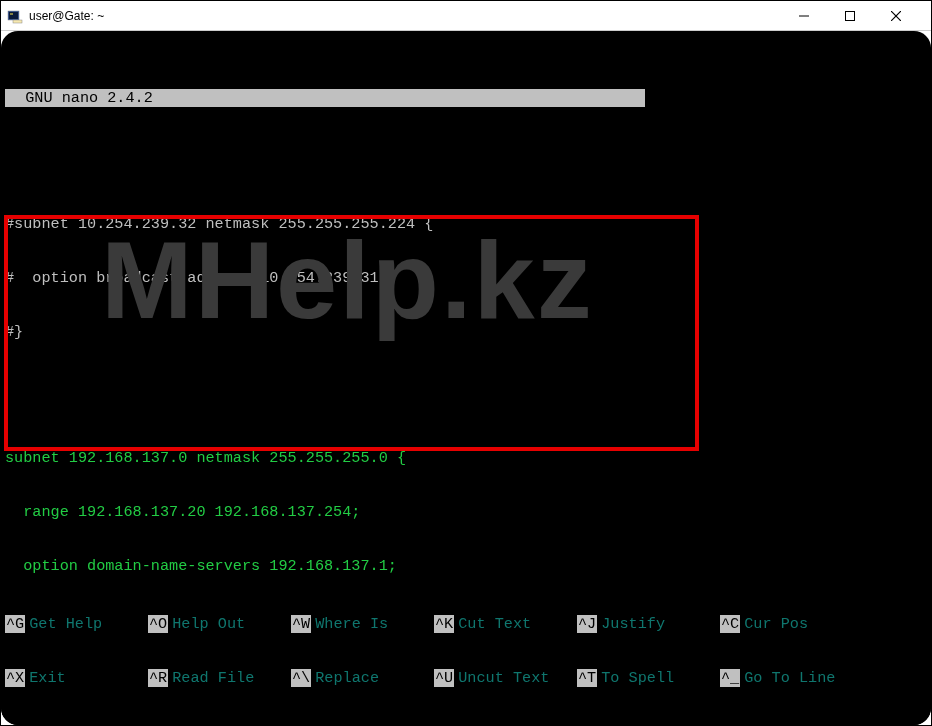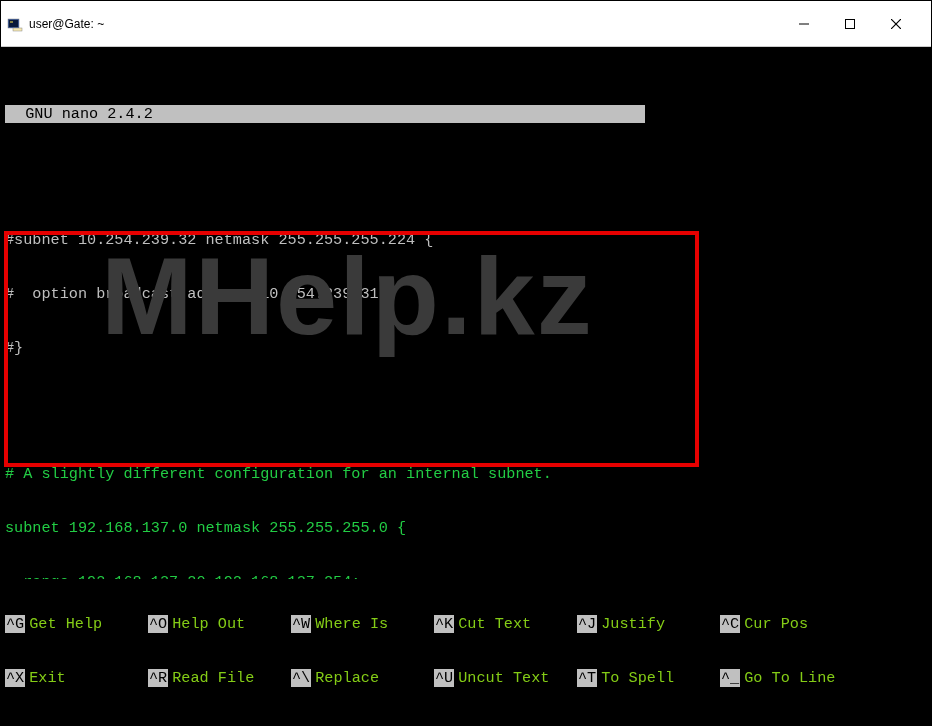--- a/index.html
+++ b/index.html
@@ -2,35 +2,35 @@
 <html><head>
 <meta charset="utf-8">
 <style>
   * { margin: 0; padding: 0; box-sizing: border-box; }
   html, body { width: 932px; height: 726px; overflow: hidden; font-family: "Consolas", "Courier New", monospace; }
   .window {
     width: 932px; height: 726px; border: 1px solid #000; display: flex; flex-direction: column;
     background: #fff;
   }
   .titlebar {
-    height: 46px; background: #fff; border-bottom: 1px solid #ccc;
+    height: 30px; background: #fff; border-bottom: 1px solid #ccc;
     display: flex; align-items: center; justify-content: space-between;
     padding: 0 12px 0 6px; font-family: "Segoe UI", Arial, sans-serif; font-size: 12px;
   }
   .titlebar-left { display: flex; align-items: center; gap: 6px; }
   .app-icon { width: 16px; height: 16px; display:inline-block; }
   .tb-controls { display: flex; height: 100%; }
   .tb-btn {
     width: 46px; height: 100%; display: flex; align-items: center; justify-content: center;
     font-family: "Segoe UI", Arial, sans-serif; font-size: 14px; color: #000;
   }
   .tb-btn svg { display:block; }
   .terminal {
     flex: 1; background: #000; color: #bfbfbf; font-size: 15.2px; line-height: 18px;
-    padding: 4px 4px 0 4px; position: relative; white-space: pre; overflow: hidden;
+    padding: 4px 4px 0 4px; position: relative; white-space: pre; overflow: hidden; border-radius: 17px;
   }
   .nano-header {
     background: #c0c0c0; color: #000; display: inline-block; padding: 0 2px;
   }
   .nano-header-row { display:flex; }
   .nano-header-row .hpad { display:inline-block; }
   .green { color: #22cc44; }
   .red-box {
     position: absolute; border: 4px solid #e60000; pointer-events: none;
   }
@@ -39,21 +39,21 @@
     letter-spacing: 2px; pointer-events: none; font-family: Arial, sans-serif;
   }
   .nano-footer {
     position:absolute; bottom:0; left:0; right:0; background:#000; padding:0 4px 2px 4px;
   }
   .footer-row { display:flex; }
   .footer-cell { display:flex; align-items:center; }
   .key-inv {
     background:#c0c0c0; color:#000; display:inline-block; padding:0 1px; margin-right:4px;
   }
-  .footer-label { color:#84cc16; }
+  .footer-label { color:#0f766e; }
   .line { min-height:18px; }
 </style>
 </head>
 <body>
 
 <div class="window">
 
   <div class="titlebar">
     <div class="titlebar-left">
       <span class="app-icon">
@@ -93,21 +93,20 @@
       <span class="nano-header hpad" style="width:130px;"> </span>
       <span class="nano-header hpad" style="width:360px;"> </span>
     </div>
 
     <div class="line"></div>
     <div class="line">#subnet 10.254.239.32 netmask 255.255.255.224 {</div>
     <div class="line">#  option broadcast-address 10.254.239.31;</div>
     <div class="line">#}</div>
     <div class="line"></div>
 
-    <div class="line green"># A slightly different configuration for an internal subnet.</div>
     <div class="line green">subnet 192.168.137.0 netmask 255.255.255.0 {</div>
     <div class="line green">  range 192.168.137.20 192.168.137.254;</div>
     <div class="line green">  option domain-name-servers 192.168.137.1;</div>
     
     
     
     
     
     
     

